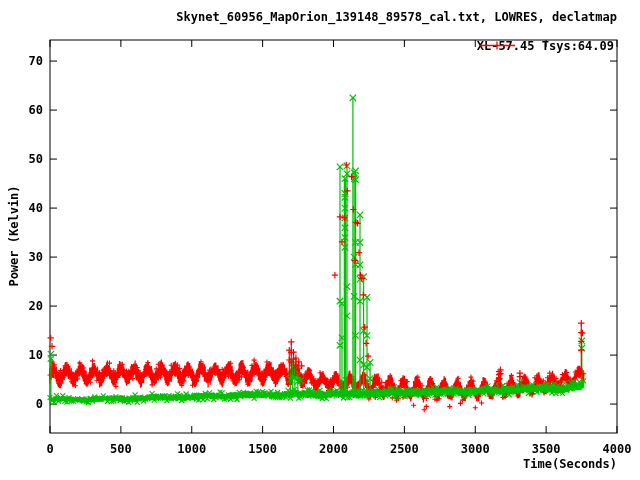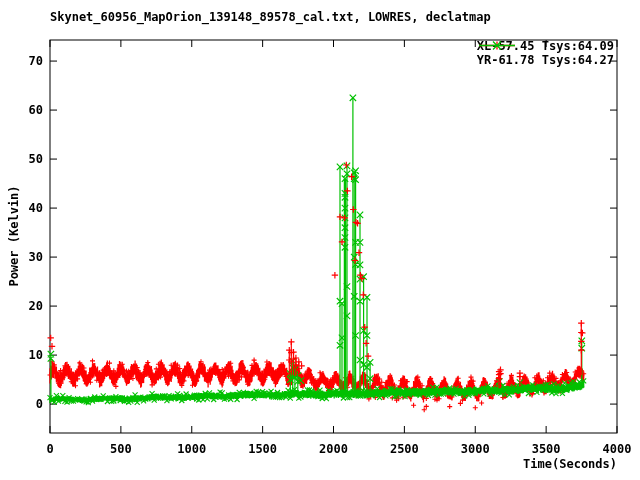--- a/index.html
+++ b/index.html
@@ -1,20 +1,20 @@
 <!DOCTYPE html>
 <html><head>
 <meta charset="utf-8">
 <style>
   html,body{margin:0;padding:0;background:#ffffff;}
   .screen{position:relative;width:640px;height:480px;background:#ffffff;overflow:hidden;
           font-family:"DejaVu Sans Mono",monospace;font-weight:bold;color:#000;}
   .screen svg{position:absolute;left:0;top:0;}
   svg text{font-family:"DejaVu Sans Mono",monospace;font-weight:bold;font-size:12px;fill:#000;}
-  .title{position:absolute;left:50px;width:567px;top:10px;text-align:left;font-size:12px;white-space:nowrap;}
+  .title{position:absolute;left:50px;width:567px;top:10px;text-align:right;font-size:12px;white-space:nowrap;}
   .legend{position:absolute;top:39px;right:26px;display:flex;flex-direction:column;gap:1px;align-items:flex-end;font-size:12px;}
   .lrow{display:flex;align-items:center;gap:7px;height:13px;}
   .lrow span{white-space:pre;}
   .xlabel{position:absolute;left:50px;width:567px;top:457px;text-align:right;font-size:12px;}
   .ylabel{position:absolute;left:14px;top:236px;transform:translate(-50%,-50%) rotate(-90deg);font-size:12px;white-space:nowrap;}
 </style>
 </head>
 <body>
 
 <div class="screen">
@@ -74,22 +74,16 @@
       <path d="M47.5 337.9H53.9M50.7 334.7V341.1M48.8 346.3H55.2M52.0 343.1V349.5M286.1 350.2H292.5M289.3 347.0V353.4M286.1 360.0H292.5M289.3 356.8V363.2M288.1 341.9H294.5M291.3 338.7V345.1M288.1 352.6H294.5M291.3 349.4V355.8M288.1 361.9H294.5M291.3 358.7V365.1M290.3 352.1H296.7M293.5 348.9V355.3M290.3 359.0H296.7M293.5 355.8V362.2M292.7 358.0H299.1M295.9 354.8V361.2M292.7 364.9H299.1M295.9 361.7V368.1M295.6 361.9H302.0M298.8 358.7V365.1M298.4 365.9H304.8M301.6 362.7V369.1M331.7 275.2H338.1M334.9 272.0V278.4M336.8 216.9H343.2M340.0 213.7V220.1M338.8 241.9H345.2M342.0 238.7V245.1M341.4 217.9H347.8M344.6 214.7V221.1M343.1 165.0H349.5M346.3 161.8V168.2M344.2 190.9H350.6M347.4 187.7V194.1M348.4 176.7H354.8M351.6 173.5V179.9M350.1 209.5H356.5M353.3 206.3V212.7M351.8 260.5H358.2M355.0 257.3V263.7M352.7 222.3H359.1M355.9 219.1V225.5M354.4 223.3H360.8M357.6 220.1V226.5M355.8 252.7H362.2M359.0 249.5V255.9M357.2 275.2H363.6M360.4 272.0V278.4M358.7 278.6H365.1M361.9 275.4V281.8M360.1 294.8H366.5M363.3 291.6V298.0M361.5 327.2H367.9M364.7 324.0V330.4M362.9 343.3H369.3M366.1 340.1V346.5M364.9 356.1H371.3M368.1 352.9V359.3M495.9 371.7H502.3M499.1 368.5V374.9M495.9 374.7H502.3M499.1 371.5V377.9M495.9 378.6H502.3M499.1 375.4V381.8M497.3 369.8H503.7M500.5 366.6V373.0M497.3 373.7H503.7M500.5 370.5V376.9M516.7 373.2H523.1M519.9 370.0V376.4M516.7 376.6H523.1M519.9 373.4V379.8M578.1 323.2H584.5M581.3 320.0V326.4M578.1 332.5H584.5M581.3 329.3V335.7M578.1 341.4H584.5M581.3 338.2V344.6M578.1 350.2H584.5M581.3 347.0V353.4M579.2 333.0H585.6M582.4 329.8V336.2" stroke="#ff0000" stroke-width="1.2" fill="none"></path>
     </svg>
   <div class="title">Skynet_60956_MapOrion_139148_89578_cal.txt, LOWRES, declatmap</div>
   <div class="legend">
     <div class="lrow">
       <span>XL-57.45 Tsys:64.09</span>
       <svg class="sample" id="sample0" width="40" height="13">
           <path d="M2 6.5H38M16.0 6.5H24.0M20.0 2.5V10.5" stroke="#ff0000" stroke-width="1.3" fill="none"></path>
         </svg>
     </div>
-    <div class="lrow">
-      <span>YR-61.78 Tsys:64.27</span>
-      <svg class="sample" id="sample1" width="40" height="13">
-          <path d="M2 6.5H38M16.0 2.5L24.0 10.5M16.0 10.5L24.0 2.5" stroke="#00c000" stroke-width="1.3" fill="none"></path>
-        </svg>
-    </div>
   </div>
   <div class="xlabel">Time(Seconds)</div>
   <div class="ylabel">Power (Kelvin)</div>
 </div>
 
 </body></html>

